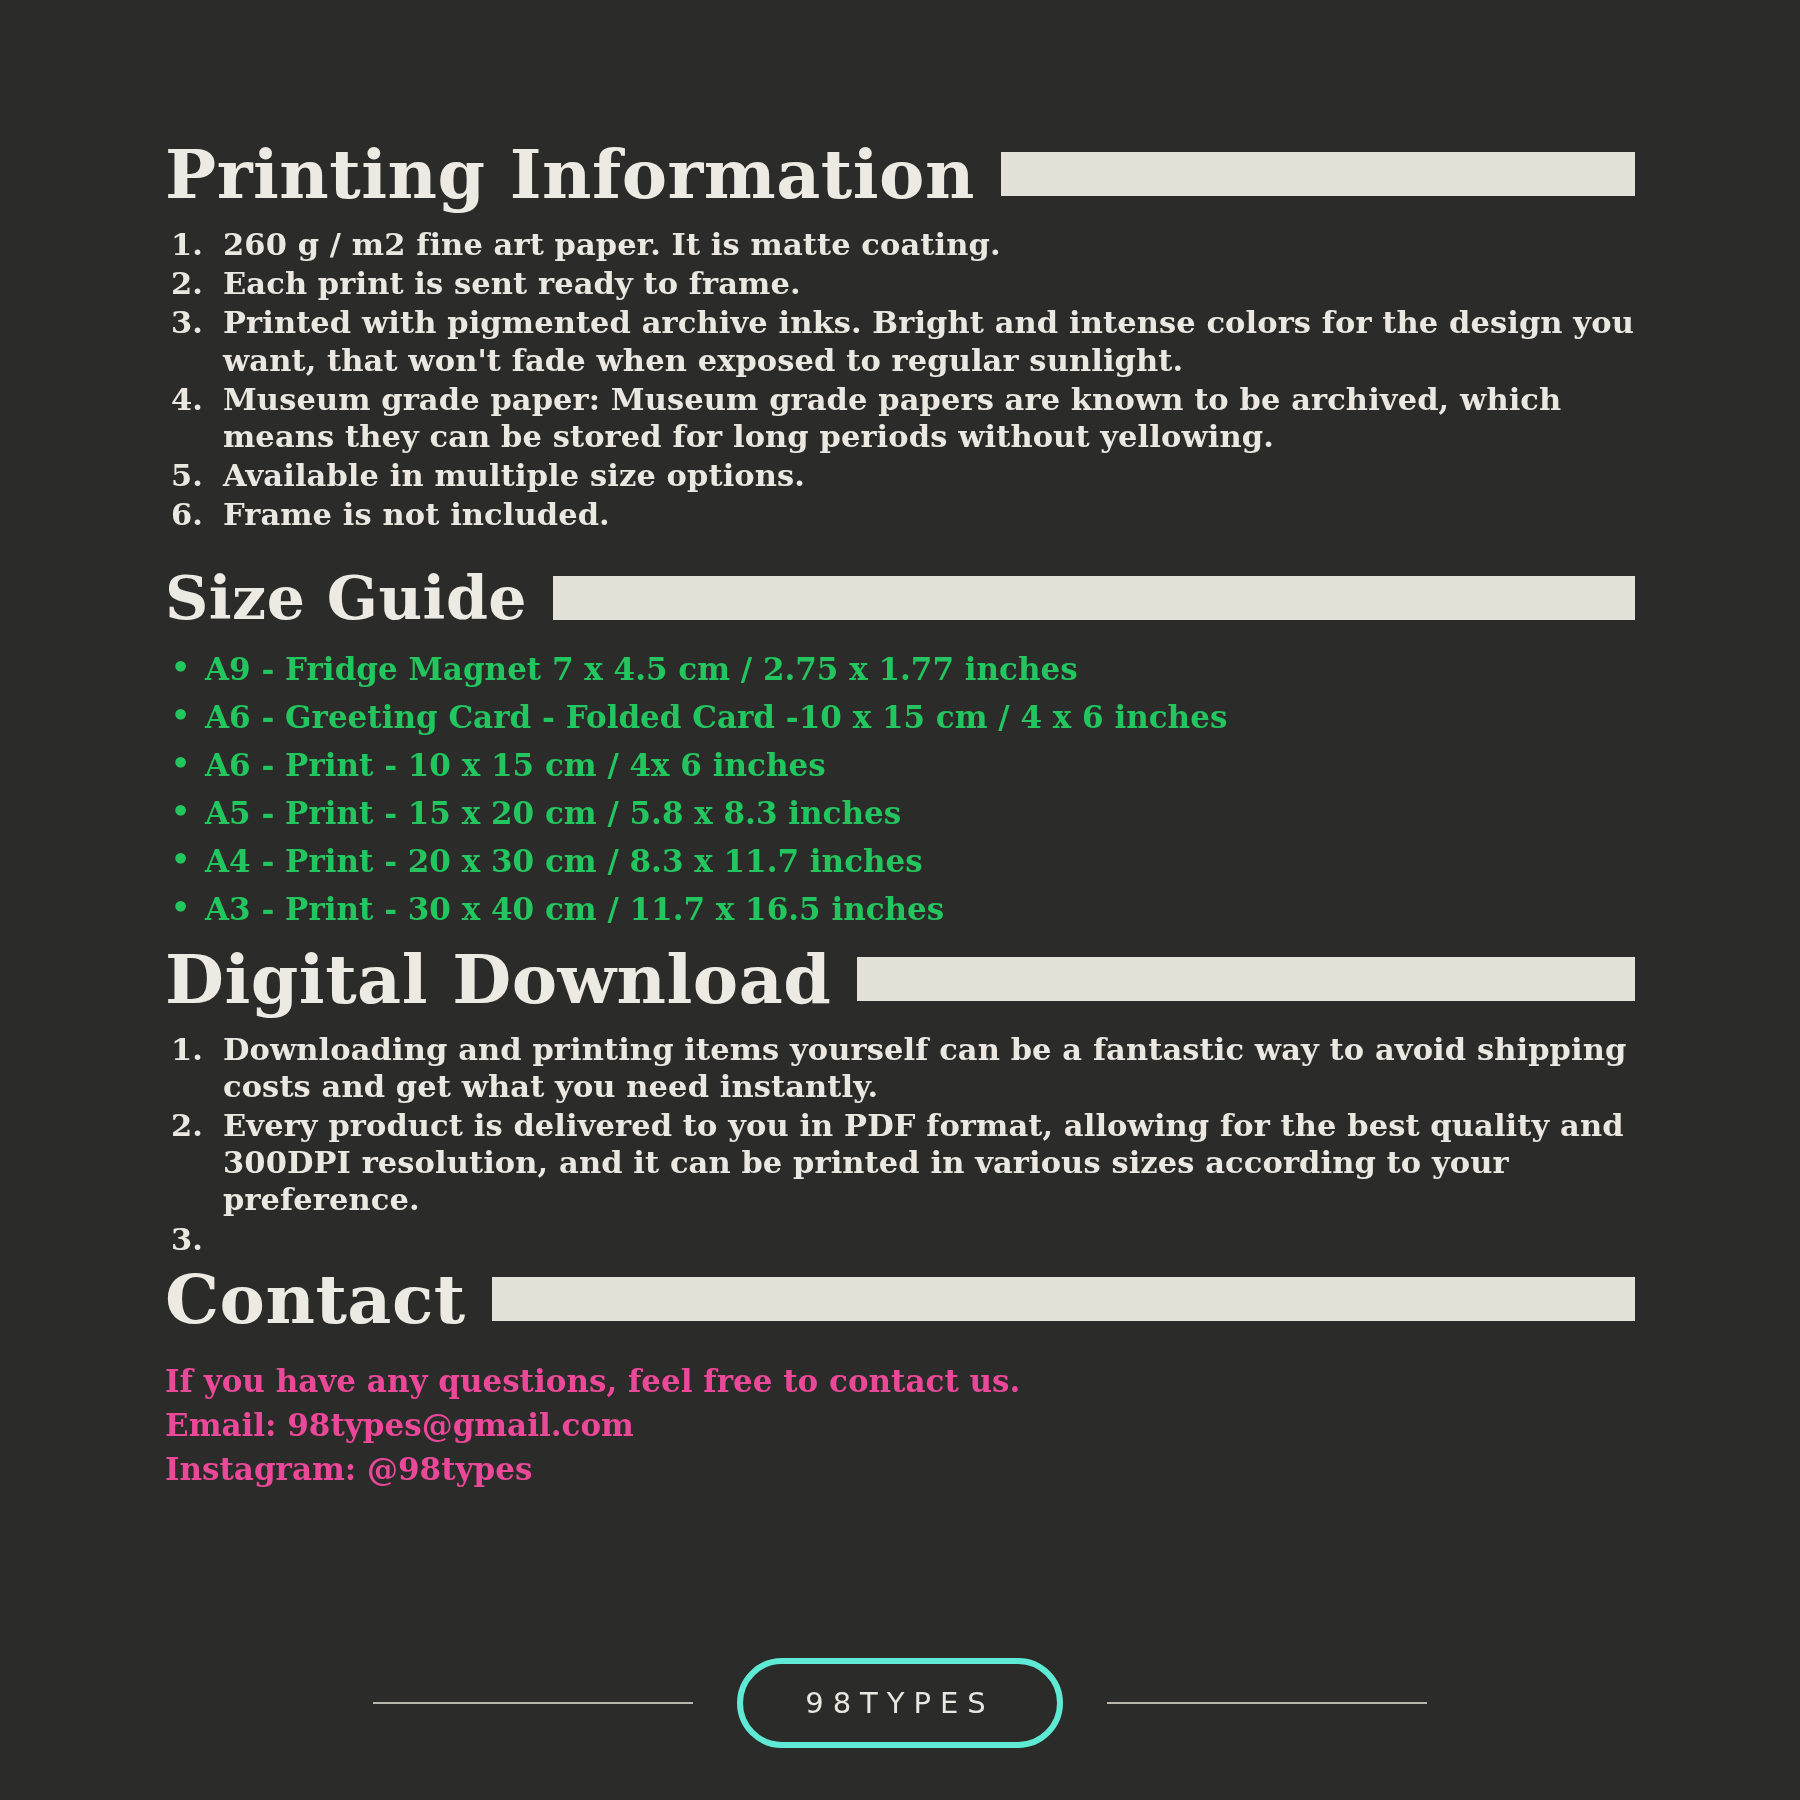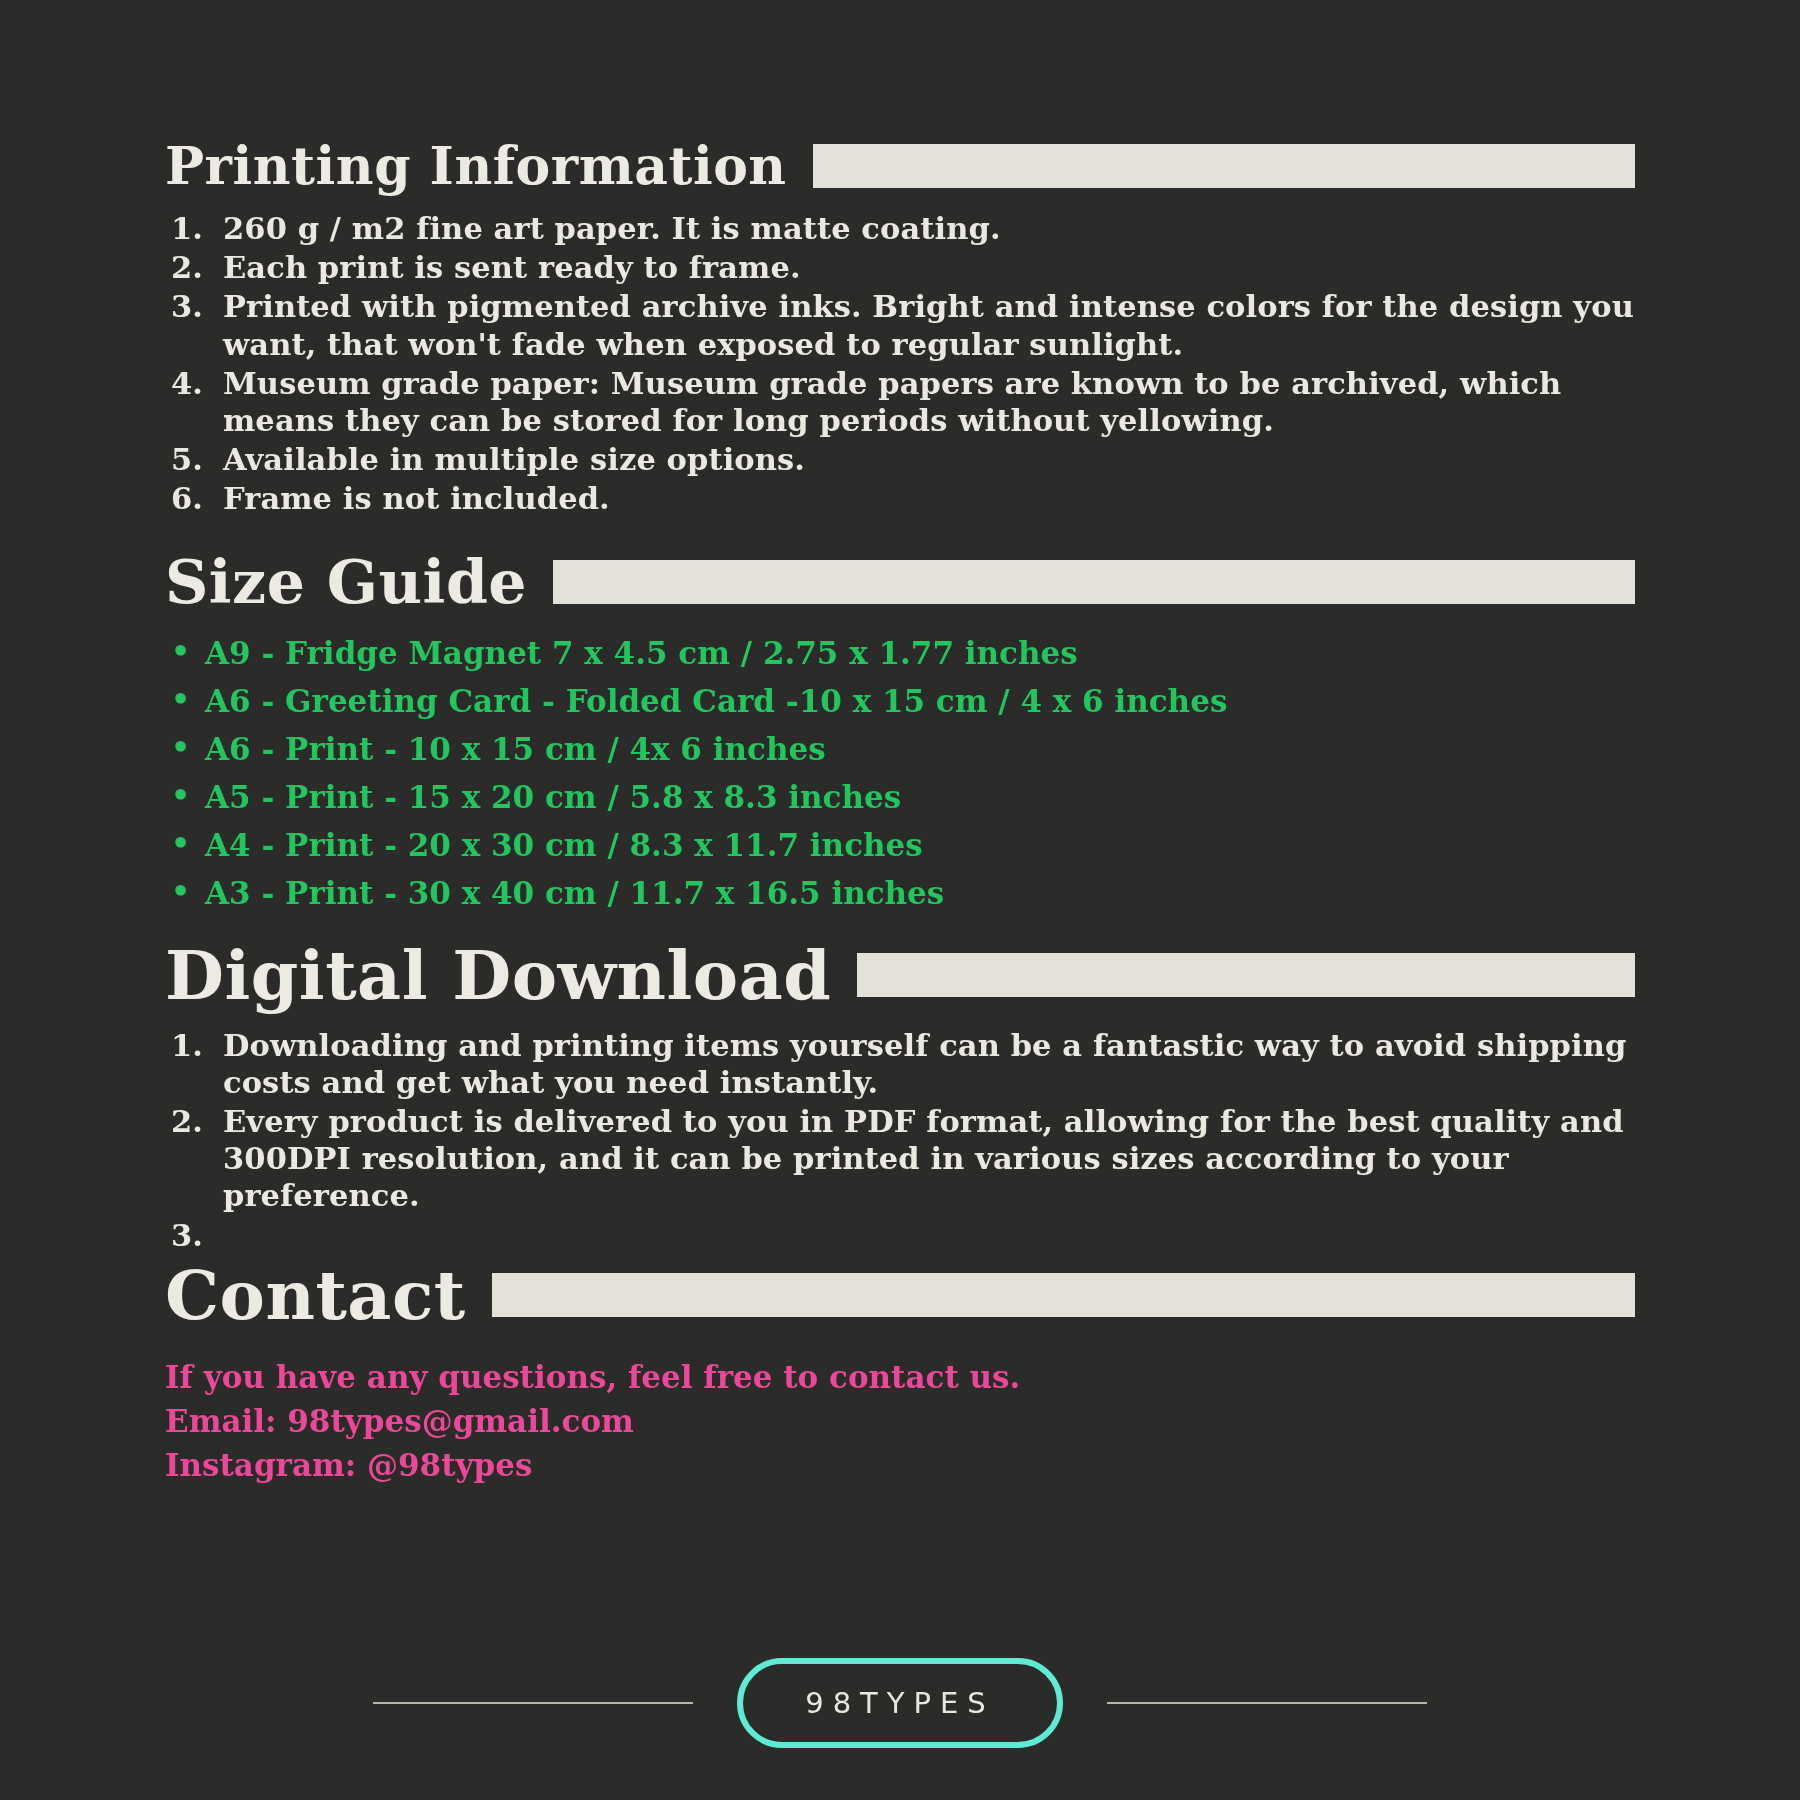--- a/index.html
+++ b/index.html
@@ -85,21 +85,21 @@
     content: "•";
     position: absolute;
     left: 6px;
     top: -2px;
     font-size: 30px;
   }
 
   
   .sec-printing { margin-top: 0; }
   .sec-size { margin-top: 34px; }
-  .sec-digital { margin-top: 32px; }
+  .sec-digital { margin-top: 20px; }
   .sec-contact { margin-top: 46px; }
 
   .contact-lines {
     margin-top: 26px;
   }
   .contact-lines .cline {
     font-size: 31px;
     font-weight: bold;
     line-height: 1.42;
     color: #ec4899;
@@ -128,21 +128,21 @@
     border-radius: 70px;
     padding: 22px 62px;
     font-family: "DejaVu Sans", sans-serif;
     font-size: 29px;
     letter-spacing: 9px;
     color: #e8e7e0;
     white-space: nowrap;
   }
 
   
-  #head-printing h1 { font-size: 52px; text-align: right; }
+  #head-printing h1 { font-size: 68px; text-align: right; }
   #head-size h1 { font-size: 60px; text-align: center; }
   #head-digital h1 { font-size: 68px; }
   #head-contact h1 { font-size: 68px; }
 </style>
 </head>
 <body>
 
 <div class="page">
 
   <section class="sec-printing">

